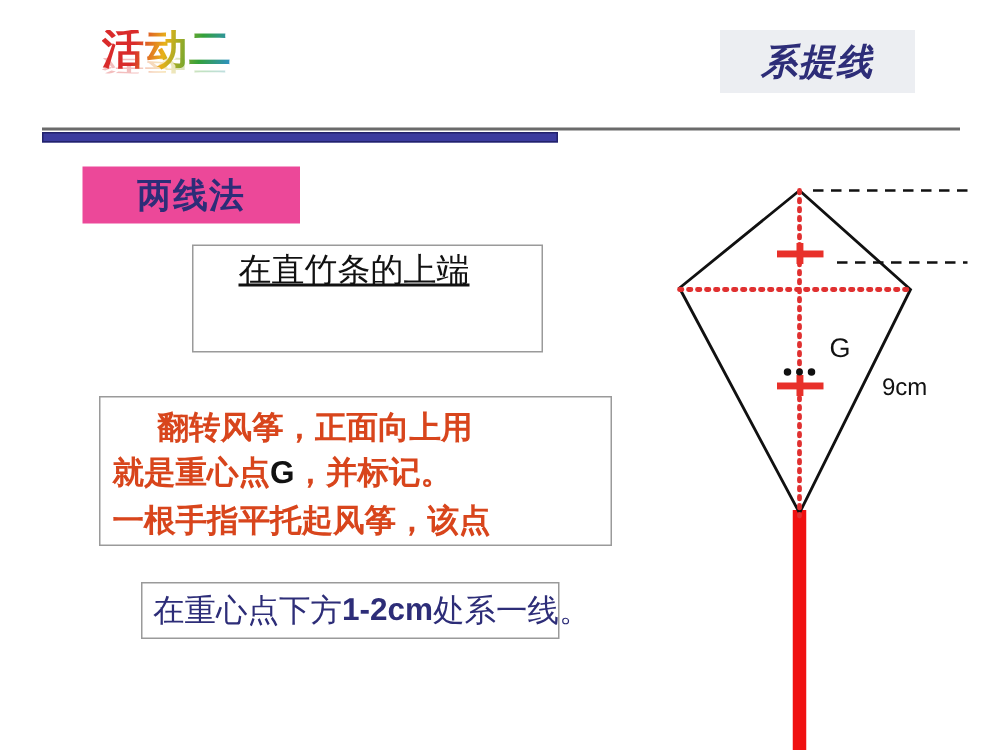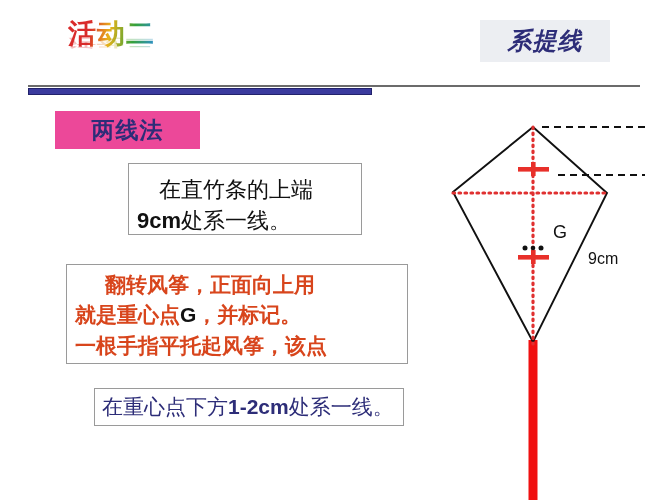--- a/index.html
+++ b/index.html
@@ -133,22 +133,23 @@
     border: 1px solid #9a9a9a;
     font-family: "Liberation Serif", "DejaVu Serif", serif;
   }
   .tbox.b1 {
     left: 128px;
     top: 163px;
     width: 234px;
     height: 72px;
     color: #111111;
     font-size: 22px;
-    padding: 10px 8px 4px 8px;
+    padding: 0 8px 4px 8px;
     line-height: 1.42;
+    text-decoration: underline;
   }
   .tbox.b1 .ln { display: block; white-space: nowrap; }
   .tbox.b1 .ln1 { text-indent: 22px; }
   .tbox.b1 b { font-family: "Liberation Sans", sans-serif; font-weight: bold; font-size: 22px; }
 
   .tbox.b2 {
     left: 66px;
     top: 264px;
     width: 342px;
     height: 100px;
@@ -159,21 +160,21 @@
     line-height: 1.45;
     font-weight: bold;
   }
   .tbox.b2 .ln { display: block; white-space: nowrap; }
   .tbox.b2 .ln1 { text-indent: 30px; }
   .tbox.b2 .blk { color: #111111; font-family: "Liberation Sans", sans-serif; }
 
   .tbox.b3 {
     left: 94px;
     top: 388px;
-    width: 310px;
+    width: 279px;
     height: 38px;
     color: #2d2d78;
     font-size: 21px;
     display: flex;
     align-items: center;
     padding: 0 7px;
     white-space: nowrap;
   }
   .tbox.b3 b { font-family: "Liberation Sans", sans-serif; font-weight: bold; }
 
@@ -210,21 +211,20 @@
 
   <div class="rule-thin"></div>
   <div class="rule-bar"></div>
 
   <div class="sect-label">
     <span>两线法</span>
   </div>
 
   <div class="tbox b1">
     <span class="ln ln1">在直竹条的上端</span>
-    <span class="ln ln2"><b>9cm</b><span>处系一线。</span></span>
   </div>
 
   <div class="tbox b2">
     <span class="ln ln1">翻转风筝，正面向上用</span>
     <span class="ln ln3"><span>就是重心点</span><span class="blk">G</span><span>，并标记。</span></span>
     <span class="ln ln2">一根手指平托起风筝，该点</span>
   </div>
 
   <div class="tbox b3">
     <span>在重心点下方</span>

